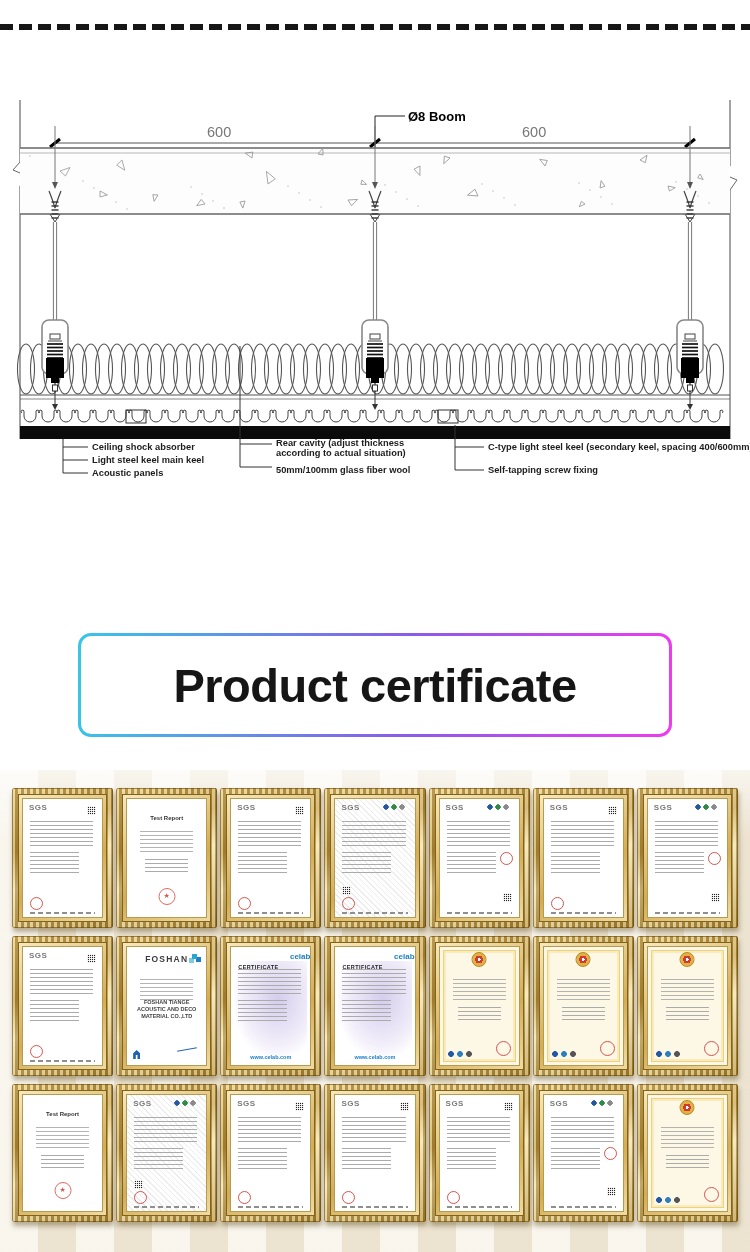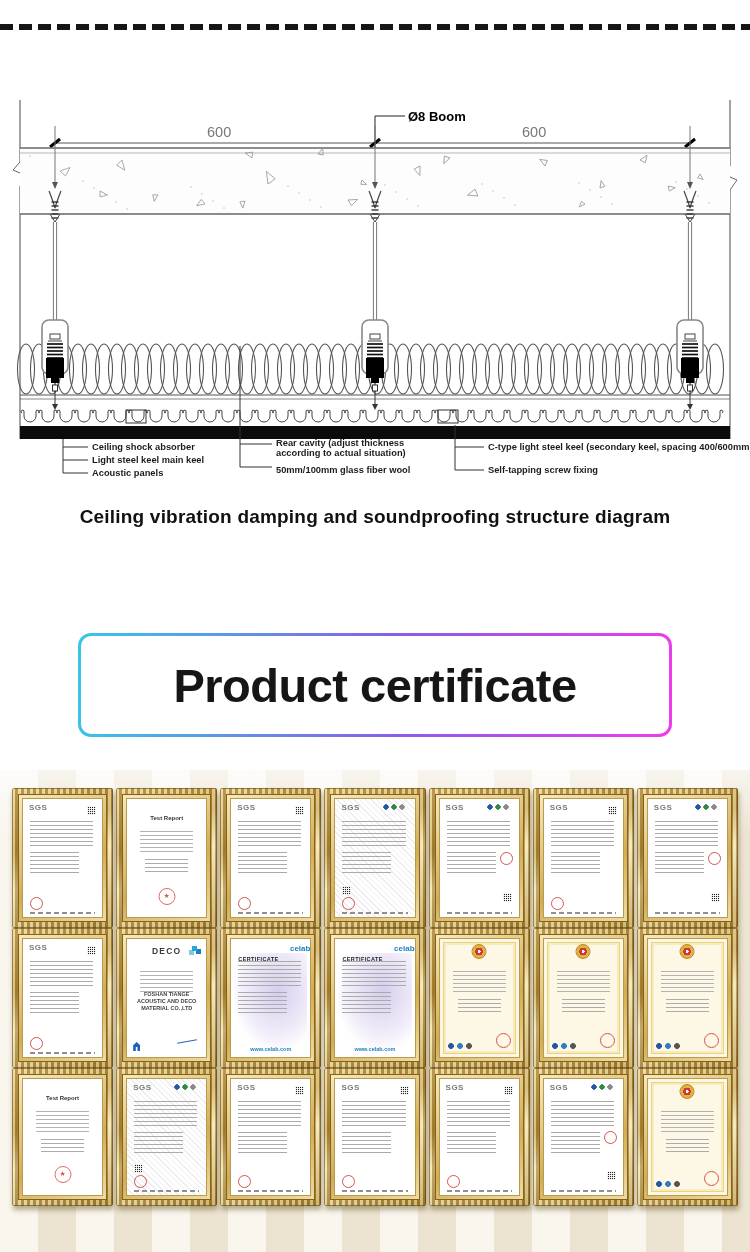--- a/index.html
+++ b/index.html
@@ -22,21 +22,21 @@
     border-radius:13px;padding:3px;box-sizing:border-box;
     background:linear-gradient(95deg,#38c6e6,#8a5ce8 55%,#ee3bee);}
   .grad-box-inner{width:100%;height:100%;border-radius:10px;background:#fff;
     display:flex;align-items:center;justify-content:center;}
   .grad-box-inner span{font-size:47px;font-weight:800;color:#161616;letter-spacing:-.5px;}
   
   .wall{position:absolute;top:770px;left:0;width:750px;height:482px;background-color:#f3ecdc;
     background-image:linear-gradient(180deg,rgba(255,255,255,.65),rgba(255,255,255,0) 70px),
       repeating-linear-gradient(90deg,rgba(255,255,255,.5) 0 38px,rgba(222,210,186,.35) 38px 76px);}
   .cert-grid{position:absolute;top:18px;left:12px;right:12px;display:grid;
-    grid-template-columns:repeat(7,1fr);grid-template-rows:140px 140px 138px;gap:0 3px;}
+    grid-template-columns:repeat(7,1fr);grid-template-rows:140px 140px 138px;gap:8px 3px;}
   .frame{box-sizing:border-box;padding:6px;border-radius:2px;
     background:repeating-linear-gradient(90deg,rgba(255,247,214,.45) 0 3px,rgba(122,88,18,.4) 3px 6px),
       linear-gradient(155deg,#e6c97c,#b8913a 35%,#f0dfa8 55%,#a67f27 100%);
     box-shadow:1px 4px 5px rgba(100,80,30,.45), inset 0 0 0 1px rgba(90,60,5,.55);}
   .frame-inner{height:100%;box-sizing:border-box;border:1px solid #85621a;padding:3px;
     background:linear-gradient(150deg,#f6e9bd,#d3ad55 60%,#efdca4);}
   .paper{height:100%;position:relative;background:#fff;border:1px solid #b79a4e;
     box-sizing:border-box;overflow:hidden;}
   .v-cn_cert{background:#fdf7e6;}
   
@@ -390,21 +390,20 @@
       </g>
 
       <g>
         <path d="M455,329 V374 M455,351 H484 M455,374 H484" stroke="#333" stroke-width="1" fill="none"></path>
         <text class="lbl" x="488" y="354">C-type light steel keel (secondary keel, spacing 400/600mm)</text>
         <text class="lbl" x="488" y="377">Self-tapping screw fixing</text>
       </g>
     </svg>
   </div>
 
-  <div class="caption">Ceiling vibration damping and soundproofing structure diagram</div>
 
   <div class="grad-box">
     <div class="grad-box-inner">
       <span>Product certificate</span>
     </div>
   </div>
 
   <div class="wall">
     <div class="cert-grid">
         <div class="frame">
@@ -501,21 +500,21 @@
               <span class="p-lines pos-l1"></span>
               <span class="p-lines pos-l2"></span>
               <span class="p-stamp pos-sbl"></span>
               <span class="p-bar"></span>
             </div>
           </div>
         </div>
         <div class="frame">
           <div class="frame-inner">
             <div class="paper v-aenor">
-              <span class="p-logo-aenor">DECO</span>
+              <span class="p-logo-aenor">FOSHAN</span>
               <span class="p-mark-aenor"></span>
               <span class="p-lines pos-c1"></span>
               <span class="p-company">FOSHAN TIANGE ACOUSTIC AND DECO MATERIAL CO.,LTD</span>
               <span class="p-sig"></span>
               <span class="p-aenor-bl"></span>
             </div>
           </div>
         </div>
         <div class="frame">
           <div class="frame-inner">

